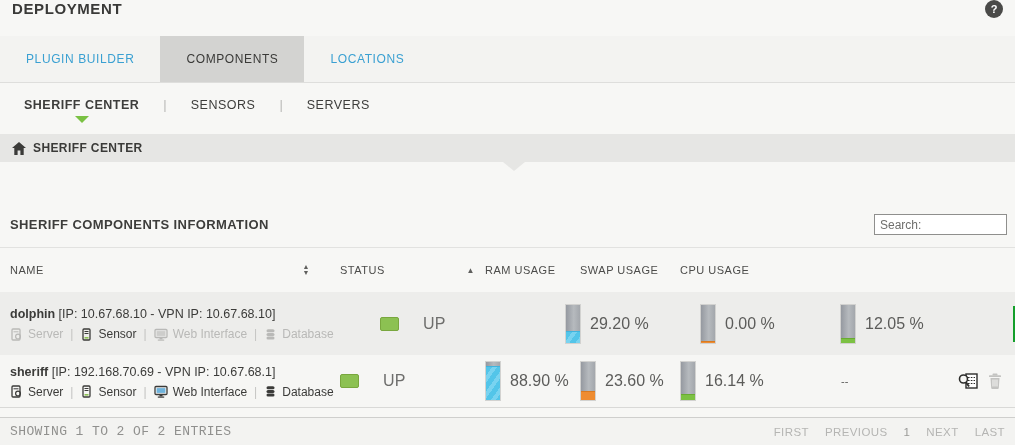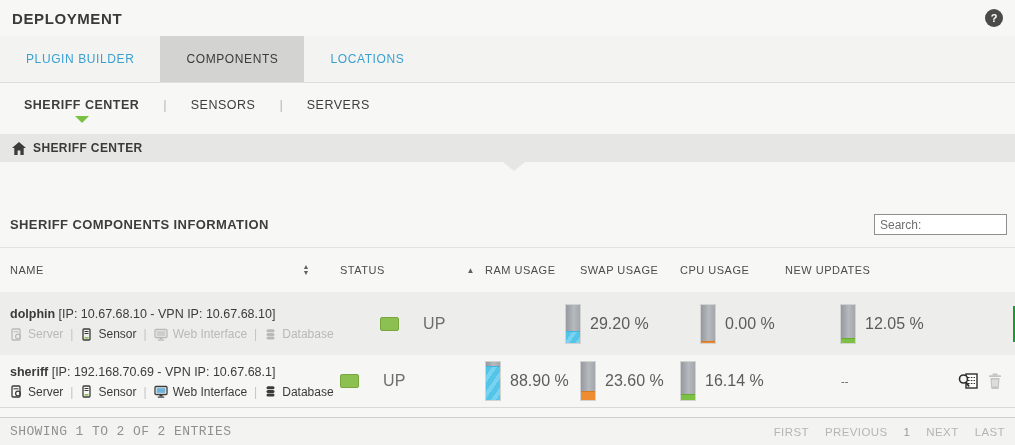--- a/index.html
+++ b/index.html
@@ -1,21 +1,21 @@
 <!DOCTYPE html>
 <html><head>
 <meta charset="utf-8">
 <style>
   * { margin:0; padding:0; box-sizing:border-box; }
   html,body { background:#f7f7f5; }
   body { font-family:"Liberation Sans","DejaVu Sans",sans-serif; color:#3b3b3b; }
   .app { width:1015px; height:445px; background:#f7f7f5; position:relative; overflow:hidden; }
 
   
-  .page-header { height:36px; display:flex; align-items:center; justify-content:space-between; padding:0 12px; }
+  .page-header { height:36px; display:flex; justify-content:space-between; padding:0 12px; }
   .page-title { font-size:15px; font-weight:bold; letter-spacing:.6px; color:#3a3a38; }
   .help-circle { width:18px; height:18px; border-radius:50%; background:#4a4a48; color:#fff;
                  font-size:11px; font-weight:bold; display:flex; align-items:center; justify-content:center; cursor:pointer; }
 
   
   .tabbar { height:47px; background:#f3f3f1; border-bottom:1px solid #dededc; display:flex; align-items:stretch; }
   .tab { display:flex; align-items:center; padding:0 26px; font-size:12px; letter-spacing:.6px; cursor:pointer; }
   .tab.active { background:#d3d3d1; color:#3a3a38; }
   .tab.inactive { color:#3aa0d2; }
 
@@ -152,21 +152,20 @@
       </div>
       <div class="th status">
         <span class="th-inner">
           <span>STATUS</span>
           <span class="sort-asc">▲</span>
         </span>
       </div>
       <div class="th">RAM USAGE</div>
       <div class="th">SWAP USAGE</div>
       <div class="th">CPU USAGE</div>
-      <div class="th">NEW UPDATES</div>
       <div class="th"></div>
     </div>
 
     <div class="grid-row trow row1">
       <div class="name-cell">
         <div class="name-line">
           <b>dolphin</b><span> [IP: 10.67.68.10 - VPN IP: 10.67.68.10]</span>
         </div>
         <div class="comp-line">
           <span class="comp dim">

